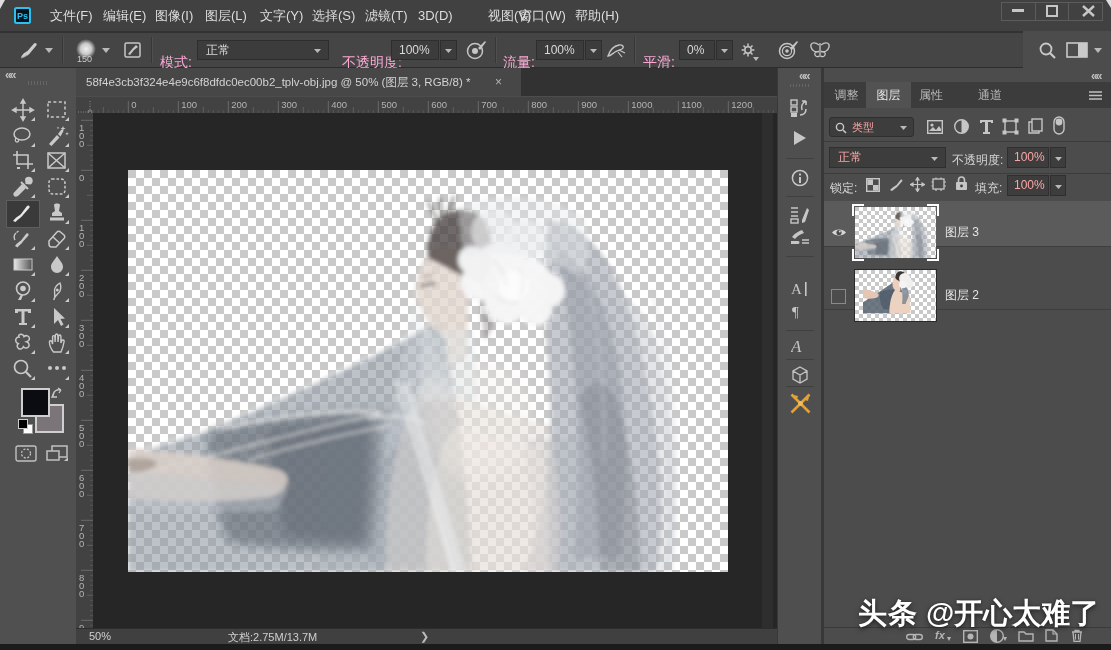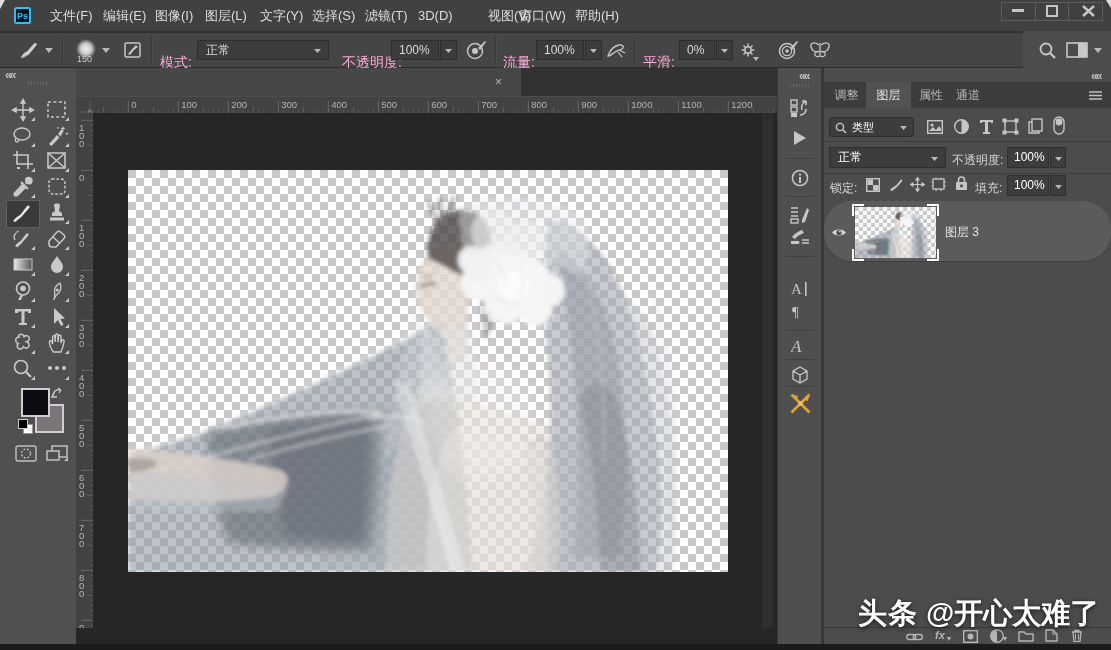--- a/index.html
+++ b/index.html
@@ -20,23 +20,23 @@
 #doctab{position:absolute;left:0;top:0;width:445px;height:28px;background:#474747;color:#d2d2d2;font-size:11.5px;line-height:28px;}
 #hruler{position:absolute;left:0;top:28px;width:701px;height:17px;background:#424242;}
 #vruler{position:absolute;left:0;top:45px;width:17px;height:515px;background:#424242;}
 #statusbar{position:absolute;left:0;top:560px;width:701px;height:16px;background:#404040;border-top:1px solid #2d2d2d;color:#cfcfcf;font-size:11px;}
 #canvasimg{position:absolute;left:52px;top:102px;width:600px;height:402px;}
 #rstrip{position:absolute;left:686px;top:45px;width:11px;height:515px;background:#2e2e2e;}
 #bottomstrip{left:0;top:644px;width:1111px;height:6px;background:#1b1b1b;}
 #dock{left:777px;top:68px;width:44px;height:576px;background:#4f4f4f;border-left:1px solid #393939;box-sizing:border-box;}
 #panel{left:821px;top:68px;width:290px;height:576px;background:#4c4c4c;border-left:3px solid #383838;box-sizing:border-box;}
 .ptab{position:absolute;top:14px;height:26px;line-height:26px;font-size:12px;color:#b9b9b9;text-align:center;}
-.pbox{position:absolute;background:#3d3d3d;border:1px solid #2f2f2f;box-sizing:border-box;color:#ffffff;font-size:12px;}
+.pbox{position:absolute;background:#3d3d3d;border:1px solid #2f2f2f;box-sizing:border-box;color:#fca5a5;font-size:12px;}
 .ptext{position:absolute;font-size:12px;color:#d6d6d6;}
-.lrow{position:absolute;left:0;width:287px;height:61px;border-bottom:1px solid #3e3e3e;box-sizing:border-box;border-radius:28px;}
+.lrow{position:absolute;left:0;width:287px;height:46px;border-bottom:1px solid #3e3e3e;box-sizing:border-box;}
 .thumb{position:absolute;left:31px;top:6px;width:81px;height:51px;background:#4c4c4c;}
 .lname{position:absolute;left:121px;top:0;height:63px;line-height:63px;font-size:12px;color:#e4e4e4;}
 .chk{position:absolute;left:7px;top:25px;width:13px;height:13px;border:1px solid #8a8a8a;}
 #wm{left:858px;top:594px;width:253px;height:40px;color:#fff;font-weight:bold;font-size:29px;white-space:nowrap;text-shadow:0 2px 5px rgba(0,0,0,.55),0 0 2px rgba(0,0,0,.4);}
 svg{display:block;}
 .icon{position:absolute;}
 </style></head>
 <body>
 <div class="abs" id="menubar">
   <svg class="icon" style="left:0;top:0" width="5" height="9" opacity="0.9">
@@ -437,21 +437,21 @@
 <path d="M38,9 C38,3 43,0 47,2 C51,4 51,10 49,15 C45,13 40,13 38,9 Z" fill="#1e1a18"></path>
 <circle cx="49" cy="10" r="6.5" fill="#f4f2f0"></circle>
           <circle cx="54" cy="16" r="5.5" fill="#f4f2f0"></circle>
           <circle cx="47" cy="17" r="4.5" fill="#f8f6f4"></circle>
 </g>
       </symbol>
 </defs>
 </svg>
 <div class="abs" id="docarea">
   <div id="tabbar">
-      <div id="doctab"><span style="position:absolute;left:419px;top:0;color:#b5b5b5;font-size:12px">×</span></div>
+      <div id="doctab"><span style="padding-left:10px">58f4e3cb3f324e4e9c6f8dfdc0ec00b2_tplv-obj.jpg @ 50% (图层 3, RGB/8) *</span><span style="position:absolute;left:419px;top:0;color:#b5b5b5;font-size:12px">×</span></div>
     </div>
   <div id="hruler">
       <svg width="701" height="17">
         <rect width="701" height="17" fill="#424242"></rect>
         <path d="M7.3,14 V17 M12.3,14 V17 M17.3,14 V17 M22.3,14 V17 M32.3,14 V17 M37.3,14 V17 M42.3,14 V17 M47.3,14 V17 M57.3,14 V17 M62.3,14 V17 M67.3,14 V17 M72.3,14 V17 M82.3,14 V17 M87.3,14 V17 M92.3,14 V17 M97.3,14 V17 M107.3,14 V17 M112.3,14 V17 M117.3,14 V17 M122.3,14 V17 M132.3,14 V17 M137.3,14 V17 M142.3,14 V17 M147.3,14 V17 M157.3,14 V17 M162.3,14 V17 M167.3,14 V17 M172.3,14 V17 M182.3,14 V17 M187.3,14 V17 M192.3,14 V17 M197.3,14 V17 M207.3,14 V17 M212.3,14 V17 M217.3,14 V17 M222.3,14 V17 M232.3,14 V17 M237.3,14 V17 M242.3,14 V17 M247.3,14 V17 M257.3,14 V17 M262.3,14 V17 M267.3,14 V17 M272.3,14 V17 M282.3,14 V17 M287.3,14 V17 M292.3,14 V17 M297.3,14 V17 M307.3,14 V17 M312.3,14 V17 M317.3,14 V17 M322.3,14 V17 M332.3,14 V17 M337.3,14 V17 M342.3,14 V17 M347.3,14 V17 M357.3,14 V17 M362.3,14 V17 M367.3,14 V17 M372.3,14 V17 M382.3,14 V17 M387.3,14 V17 M392.3,14 V17 M397.3,14 V17 M407.3,14 V17 M412.3,14 V17 M417.3,14 V17 M422.3,14 V17 M432.3,14 V17 M437.3,14 V17 M442.3,14 V17 M447.3,14 V17 M457.3,14 V17 M462.3,14 V17 M467.3,14 V17 M472.3,14 V17 M482.3,14 V17 M487.3,14 V17 M492.3,14 V17 M497.3,14 V17 M507.3,14 V17 M512.3,14 V17 M517.3,14 V17 M522.3,14 V17 M532.3,14 V17 M537.3,14 V17 M542.3,14 V17 M547.3,14 V17 M557.3,14 V17 M562.3,14 V17 M567.3,14 V17 M572.3,14 V17 M582.3,14 V17 M587.3,14 V17 M592.3,14 V17 M597.3,14 V17 M607.3,14 V17 M612.3,14 V17 M617.3,14 V17 M622.3,14 V17 M632.3,14 V17 M637.3,14 V17 M642.3,14 V17 M647.3,14 V17 M657.3,14 V17 M662.3,14 V17 M667.3,14 V17 M672.3,14 V17 M682.3,14 V17 M687.3,14 V17 M692.3,14 V17 M697.3,14 V17" stroke="#565656" stroke-width="1"></path>
         <path d="M27.3,11 V17 M77.3,11 V17 M127.3,11 V17 M177.3,11 V17 M227.3,11 V17 M277.3,11 V17 M327.3,11 V17 M377.3,11 V17 M427.3,11 V17 M477.3,11 V17 M527.3,11 V17 M577.3,11 V17 M627.3,11 V17 M677.3,11 V17" stroke="#5f5f5f" stroke-width="1"></path>
         <path d="M2.3,5 V17 M52.3,5 V17 M102.3,5 V17 M152.3,5 V17 M202.3,5 V17 M252.3,5 V17 M302.3,5 V17 M352.3,5 V17 M402.3,5 V17 M452.3,5 V17 M502.3,5 V17 M552.3,5 V17 M602.3,5 V17 M652.3,5 V17 M702.3,5 V17" stroke="#6a6a6a" stroke-width="1"></path>
         <text x="55.3" y="12" font-size="9.5" fill="#b4b4b4" font-family="Liberation Sans">0</text>
         <text x="105.3" y="12" font-size="9.5" fill="#b4b4b4" font-family="Liberation Sans">100</text>
         <text x="155.3" y="12" font-size="9.5" fill="#b4b4b4" font-family="Liberation Sans">200</text>
@@ -509,20 +509,25 @@
         <text x="3" y="526.3" font-size="9.5" fill="#b4b4b4" font-family="Liberation Sans">0</text>
         <text x="3" y="534.3" font-size="9.5" fill="#b4b4b4" font-family="Liberation Sans">0</text>
       </svg>
     </div>
   <div id="rstrip"></div>
   <div id="canvasimg">
       <svg width="600" height="402">
         <use href="#scn"></use>
       </svg>
     </div>
+  <div id="statusbar">
+      <span style="position:absolute;left:13px;top:1px">50%</span>
+      <span style="position:absolute;left:152px;top:1px">文档:2.75M/13.7M</span>
+      <span style="position:absolute;left:344px;top:1px;color:#bbb">❯</span>
+    </div>
 </div>
 <div class="abs" id="dock">
   <div style="position:absolute;left:21px;top:1px;color:#c0c0c0;font-size:12px;font-weight:bold;letter-spacing:-2px">««</div>
   <div style="position:absolute;left:12px;top:16px;width:20px;height:3px;background:repeating-linear-gradient(90deg,#666 0,#666 1px,#4f4f4f 1px,#4f4f4f 3px)"></div>
   <svg class="icon" style="left:12px;top:31px" width="20" height="18">
       <rect x="1" y="1" width="6" height="5" fill="none" stroke="#c6c6c6" stroke-width="1.4"></rect>
       <rect x="1" y="8" width="6" height="5" fill="none" stroke="#c6c6c6" stroke-width="1.4"></rect>
       <rect x="1" y="14" width="6" height="4" fill="#c6c6c6"></rect>
       <path d="M16,2 C12,4 11,8 12,11 M16,2 L12,2 M16,2 L16,6" fill="none" stroke="#c6c6c6" stroke-width="1.6"></path>
       <path d="M10,16 C14,16 16,13 16,10" fill="none" stroke="#c6c6c6" stroke-width="1.6"></path>
@@ -574,21 +579,21 @@
       <circle cx="11.5" cy="11.5" r="2.4" fill="#efbf5f"></circle>
     </svg>
 </div>
 <div class="abs" id="panel">
   <div style="position:absolute;left:267px;top:1px;color:#c0c0c0;font-size:12px;font-weight:bold;letter-spacing:-2px">««</div>
   <div style="position:absolute;left:0;top:14px;width:287px;height:26px;background:#3c3c3c"></div>
   <span class="ptab" style="left:3px;width:39px">调整</span>
   <div style="position:absolute;left:42px;top:14px;width:45px;height:26px;background:#525252"></div>
   <span class="ptab" style="left:42px;width:45px;color:#e6e6e6">图层</span>
   <span class="ptab" style="left:88px;width:38px">属性</span>
-  <span class="ptab" style="left:124px;width:40px">通道</span>
+  <span class="ptab" style="left:146px;width:40px">通道</span>
   <svg class="icon" style="left:265px;top:23px" width="13" height="9">
       <path d="M0,1 H13 M0,4.5 H13 M0,8 H13" stroke="#c0c0c0" stroke-width="1.3"></path>
     </svg>
   <div class="pbox" style="left:5px;top:49px;width:85px;height:20px;border-radius:3px;line-height:18px"><svg class="icon" style="left:5px;top:4px" width="12" height="12">
         <circle cx="5" cy="5" r="3.6" fill="none" stroke="#c9c9c9" stroke-width="1.4"></circle>
         <path d="M8,8 L11,11" stroke="#c9c9c9" stroke-width="1.6"></path>
       </svg><span style="padding-left:22px;font-size:11px">类型</span><svg class="caret" style="right:6px;top:8px" viewBox="0 0 7 4">
         <path d="M0,0 L7,0 L3.5,4 Z" fill="#b9b9b9"></path>
       </svg></div>
   <svg class="icon" style="left:103px;top:52px" width="16" height="14">
@@ -679,20 +684,29 @@
             <use href="#fig"></use>
           </g>
         </svg>
       <div style="position:absolute;left:-3px;top:-3px;width:10px;height:10px;border-left:2px solid #fff;border-top:2px solid #fff"></div>
       <div style="position:absolute;right:-3px;top:-3px;width:10px;height:10px;border-right:2px solid #fff;border-top:2px solid #fff"></div>
       <div style="position:absolute;left:-3px;bottom:-3px;width:10px;height:10px;border-left:2px solid #fff;border-bottom:2px solid #fff"></div>
       <div style="position:absolute;right:-3px;bottom:-3px;width:10px;height:10px;border-right:2px solid #fff;border-bottom:2px solid #fff"></div>
     </div>
     <span class="lname">图层 3</span>
   </div>
+  <div class="lrow" style="top:196px">
+    <div class="chk"></div>
+    <div class="thumb" style="outline:1px solid #2a2a2a">
+        <svg width="81" height="51" preserveAspectRatio="none">
+          <use href="#thCheck"></use>
+        </svg>
+      </div>
+    <span class="lname">图层 2</span>
+  </div>
   <div style="position:absolute;left:0;top:559px;width:287px;height:1px;background:#3a3a3a"></div>
   <svg class="icon" style="left:82px;top:564px" width="17" height="10">
       <g fill="none" stroke="#b5b5b5" stroke-width="1.4">
         <rect x="0.7" y="2.5" width="9" height="5" rx="2.5"></rect>
         <rect x="7.3" y="2.5" width="9" height="5" rx="2.5"></rect>
       </g>
     </svg>
   <span style="position:absolute;left:111px;top:561px;color:#b5b5b5;font-size:11px;font-style:italic;font-weight:bold">fx</span>
     <span style="position:absolute;left:123px;top:566px;color:#b5b5b5;font-size:8px">▾</span>
   <svg class="icon" style="left:139px;top:562px" width="15" height="13">

